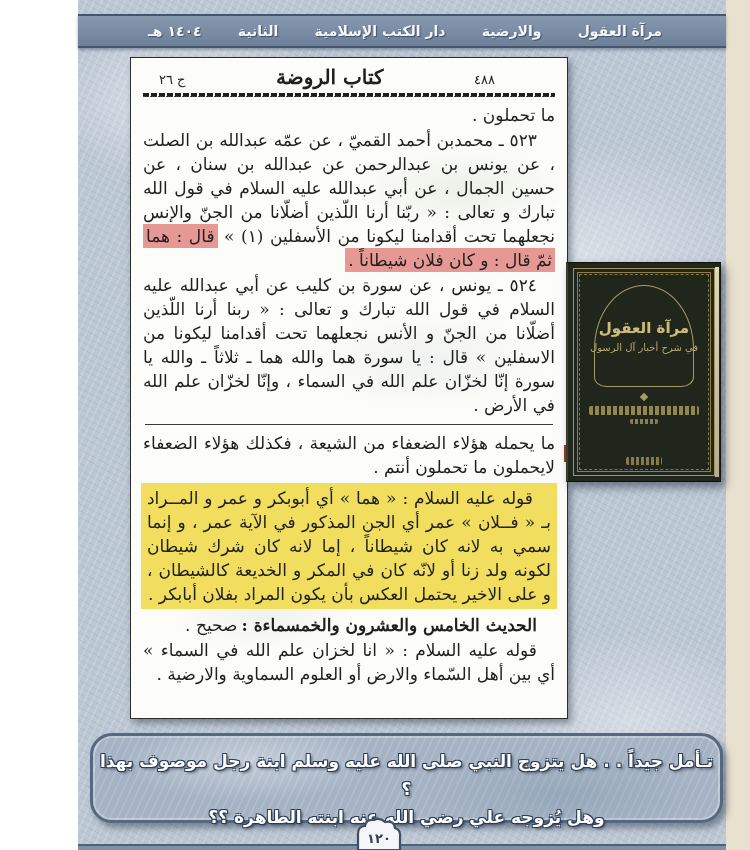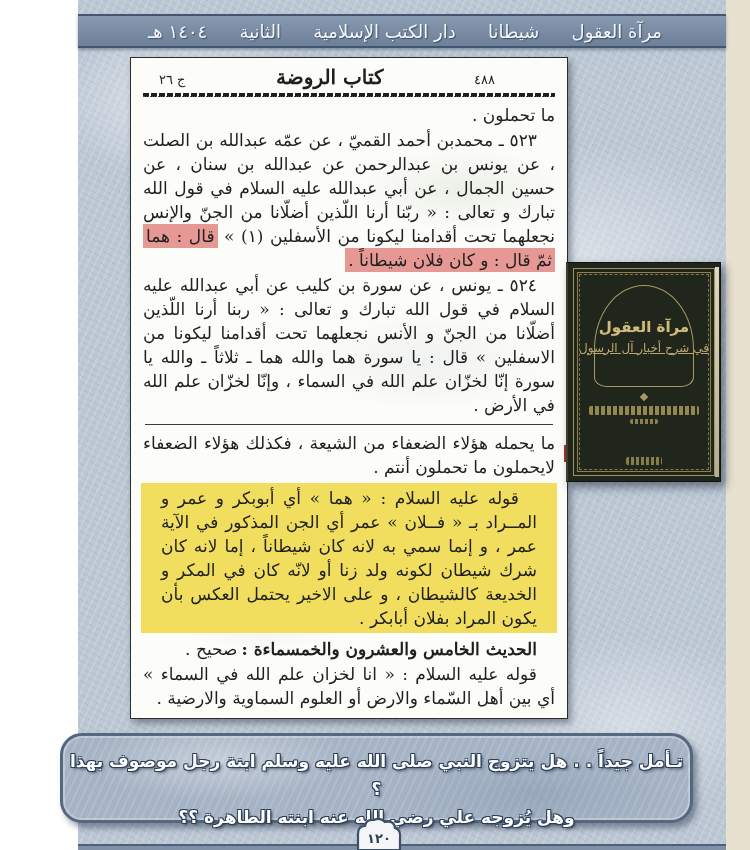--- a/index.html
+++ b/index.html
@@ -22,21 +22,21 @@
 
   
   .topbar{
     position:absolute;left:78px;top:14px;width:648px;height:34px;box-sizing:border-box;
     background:linear-gradient(180deg,#8799af,#6d8099);
     border-top:2px solid #45566c;border-bottom:2px solid #45566c;
     box-shadow:0 2px 3px rgba(60,75,95,.45);
     display:flex;flex-direction:row;align-items:center;justify-content:space-between;
     direction:rtl;padding:0 64px 0 70px;
   }
-  .topbar span{color:#f4f7fb;font-weight:normal;font-size:18px;text-shadow:1px 1px 1px rgba(40,55,75,.7);white-space:nowrap;}
+  .topbar span{color:#f4f7fb;font-weight:bold;font-size:14px;text-shadow:1px 1px 1px rgba(40,55,75,.7);white-space:nowrap;}
 
   
   .page{
     position:absolute;left:130px;top:57px;width:438px;height:662px;box-sizing:border-box;
     background-color:#fcfcf8;
     background-image:
       radial-gradient(150px 60px at 76% 20%, rgba(150,175,150,.16), transparent 70%),
       radial-gradient(170px 70px at 68% 46%, rgba(150,170,190,.12), transparent 70%),
       radial-gradient(130px 55px at 30% 84%, rgba(150,172,150,.13), transparent 70%);
     border:1px solid #2c2c2c;
@@ -46,21 +46,21 @@
     font-family:"DejaVu Serif","Liberation Serif",serif;color:#1f1f1f;
   }
   .page-head{display:flex;justify-content:space-between;align-items:baseline;padding:2px 62px 2px 18px;font-size:13px;}
   .page-head .bk{font-weight:bold;font-size:20px;}
   .page-rule{height:3px;margin:2px 2px 4px 2px;background:repeating-linear-gradient(90deg,#1d1d1d 0 6px, rgba(0,0,0,0) 6px 8px);border-bottom:1px dotted #4a4a4a;}
   .ptext{font-size:17px;line-height:24px;text-align:justify;margin:1px 2px;}
   .ind{text-indent:18px;}
   .ptext b{margin-left:4px;}
   .carry{text-align:right;margin-top:6px;}
   .hl-pink{background:#e69894;padding:2px 3px;box-decoration-break:clone;-webkit-box-decoration-break:clone;}
-  .hl-yellow{background:#f1de5e;padding:3px 20px;margin:4px 0;}
+  .hl-yellow{background:#f1de5e;padding:3px 6px;margin:4px 0;}
   .mid-divider{border:none;border-top:1px solid #3a3a3a;margin:7px 4px 6px 4px;}
 
   
   .cover{
     position:absolute;left:566px;top:262px;width:152px;height:218px;
     background:#20261b;border:1px solid #101409;border-left:2px solid #3a4030;
     box-shadow:4px 5px 9px rgba(30,40,55,.55);z-index:3;
   }
   .cover-frame{
     position:absolute;inset:5px;border:1px solid #a3945c;
@@ -68,36 +68,36 @@
     display:flex;flex-direction:column;align-items:center;
   }
   .cover-frame::before{content:"";position:absolute;inset:5px;border:1px dashed rgba(180,165,100,.65);pointer-events:none;}
   .cover-medallion{
     margin-top:16px;width:98px;height:100px;
     border:1px solid rgba(190,175,110,.85);
     border-radius:50px 50px 12px 12px / 64px 64px 10px 10px;
     display:flex;flex-direction:column;align-items:center;justify-content:center;gap:5px;
   }
   .cover-title{color:#cdbc7c;font-size:15px;font-weight:bold;text-shadow:0 0 1px #6b5e33;white-space:nowrap;}
-  .cover-subtitle{color:#b7a86f;font-size:12px;white-space:nowrap;text-decoration:underline;}
+  .cover-subtitle{color:#b7a86f;font-size:10px;white-space:nowrap;}
   .cover-diamond{width:6px;height:6px;background:#a8995e;transform:rotate(45deg);margin:7px auto 0;}
   .cover-author-band{width:110px;height:9px;margin:6px auto 0;border-radius:2px;opacity:.9;
     background:repeating-linear-gradient(90deg,#9f9157 0 4px, rgba(0,0,0,0) 4px 6px);}
   .cover-sub-band{width:28px;height:5px;margin:4px auto 0;border-radius:2px;opacity:.85;
     background:repeating-linear-gradient(90deg,#9f9157 0 3px, rgba(0,0,0,0) 3px 5px);}
   .cover-bottom-orn{width:36px;height:8px;margin:auto auto 10px;border-radius:2px;opacity:.8;
     background:repeating-linear-gradient(90deg,#9f9157 0 3px, rgba(0,0,0,0) 3px 5px);}
   .cover-pageedge{position:absolute;right:1px;top:4px;bottom:4px;width:4px;background:linear-gradient(180deg,#ded8bd,#b5ad8f);}
   .red-artifact{position:absolute;background:#a83228;z-index:2;}
   .ra1{left:564px;top:445px;width:5px;height:17px;}
   .ra2{left:566px;top:468px;width:16px;height:11px;}
 
   
   .caption{
-    position:absolute;left:60px;top:733px;width:633px;height:90px;box-sizing:border-box;
+    position:absolute;left:90px;top:733px;width:633px;height:90px;box-sizing:border-box;
     border:3px solid #55687f;border-radius:22px;
     background-color:#a5b3c4;
     background-image:
       radial-gradient(200px 60px at 25% 30%, rgba(255,255,255,.35), transparent 65%),
       radial-gradient(220px 70px at 75% 70%, rgba(125,145,170,.35), transparent 65%),
       repeating-linear-gradient(115deg, rgba(255,255,255,.12) 0 2px, rgba(0,0,0,0) 2px 7px);
     box-shadow:4px 5px 6px rgba(52,66,88,.5), inset 0 0 0 2px rgba(255,255,255,.28);
     text-align:center;direction:rtl;z-index:4;
   }
   .caption .cap-line{color:#ffffff;font-weight:bold;font-size:17px;line-height:28px;
@@ -111,21 +111,21 @@
 </head>
 <body>
 
 <div class="canvas">
 
   <div class="bg"></div>
   <div class="margin-right"></div>
 
   <div class="topbar">
     <span>مرآة العقول</span>
-    <span>شيطانا</span>
+    <span>والارضية</span>
     <span>دار الكتب الإسلامية</span>
     <span>الثانية</span>
     <span>١٤٠٤ هـ</span>
   </div>
 
   <div class="page">
     <div class="page-head">
       <span>٤٨٨</span>
       <span class="bk">كتاب الروضة</span>
       <span>ج ٢٦</span>

